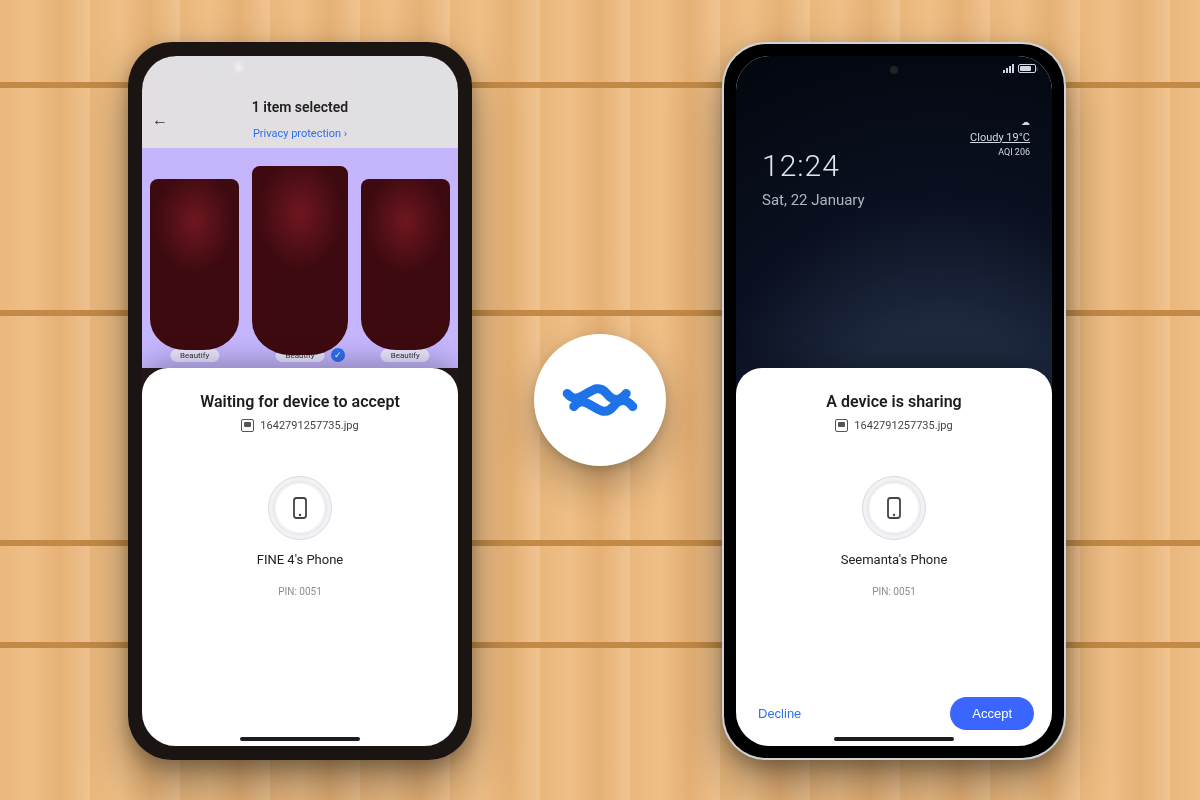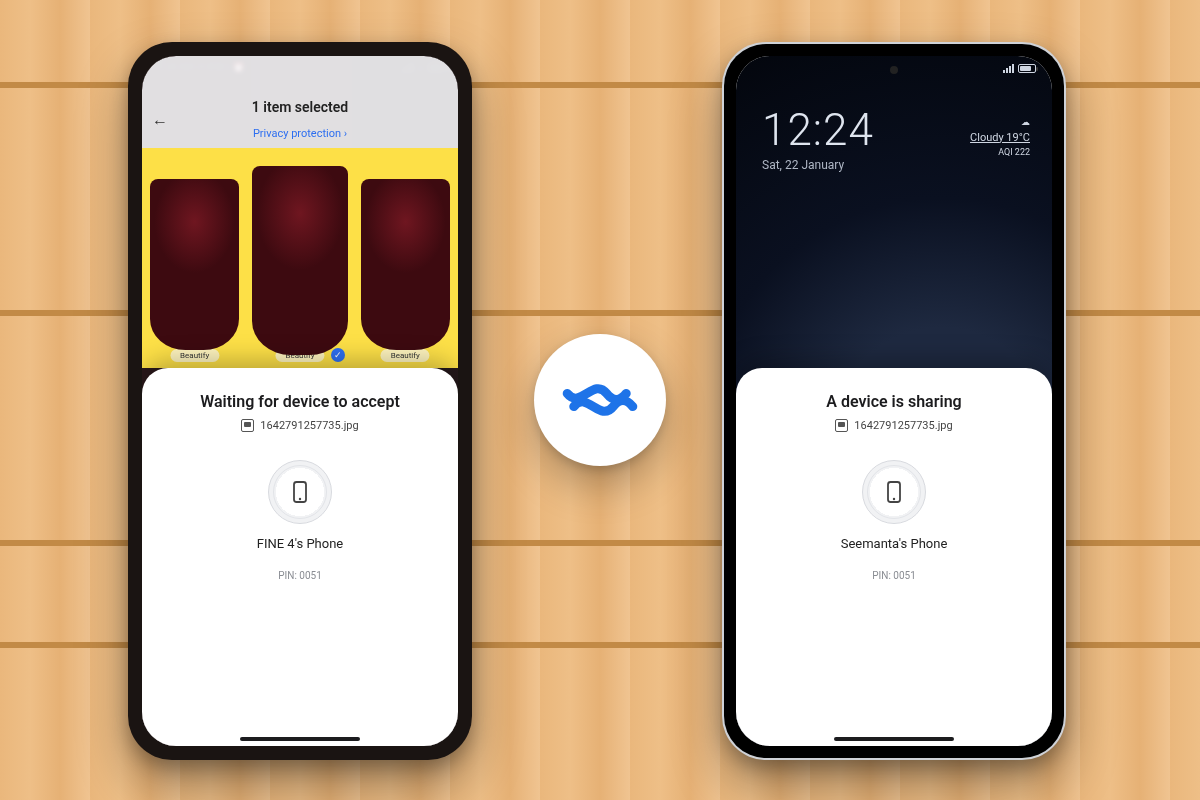--- a/index.html
+++ b/index.html
@@ -63,59 +63,59 @@
   .title-row { display:flex; align-items:center; gap:8px; width:100%; padding:0 10px; }
   .back-arw { font-size:16px; color:#333; }
   .title-col { flex:1; text-align:center; }
   .title1 { font-size:14px; font-weight:600; color:#222;text-align:center; }
   .title2 { font-size:11px; color:#2e6ff0; margin-top:12px; }
 
   .gallery-strip {
     position:absolute; top:92px; left:0; right:0; height:220px;
     display:flex;
   }
-  .gallery-strip .g { flex:1; position:relative; background:#fde047; }
+  .gallery-strip .g { flex:1; position:relative; background:#c4b5fd; }
   .gallery-strip .g::after{
     content:""; position:absolute; inset:14% 8% 8% 8%;
     background: radial-gradient(ellipse 60% 40% at 50% 25%, #6f1620, #3d0a10 75%);
     border-radius: 8px 8px 40% 40%/8px 8px 18% 18%;
   }
   .gallery-strip .g.mid::after{ inset:8% 4% 6% 4%; }
   .beaut { position:absolute; bottom:6px; left:50%; transform:translateX(-50%); font-size:8px;
            background:rgba(255,255,255,0.65); padding:2px 10px; border-radius:10px; color:#333; }
   .check { position:absolute; bottom:6px; right:8px; width:14px; height:14px; border-radius:50%;
            background:#2e6ff0; color:#fff; font-size:9px; display:flex; align-items:center; justify-content:center; }
 
   
   .right-bg {
     position:absolute; inset:0;
     background:
       radial-gradient(circle at 65% 55%, #1e2940 0 25%, #0a1020 55%, #03060d 100%);
   }
   .lock-time { position:absolute; top:48px; left:26px; color:#dfe5ef; }
-  .lock-time .hhmm { font-size:44px; font-weight:300; letter-spacing:1px; }
-  .lock-time .date { font-size:12px; color:#aeb6c4; margin-top:2px; }
+  .lock-time .hhmm { font-size:30px; font-weight:300; letter-spacing:1px;margin-top:44px; }
+  .lock-time .date { font-size:15px; color:#aeb6c4; margin-top:8px; }
   .weather { position:absolute; top:60px; right:22px; color:#cfd6e2; font-size:9px; text-align:right; line-height:1.5; }
   .weather .w1{font-size:11px;text-decoration:underline;}
   .right-status { position:absolute; top:8px; left:16px; right:16px; display:flex; justify-content:space-between; font-size:9px; color:#cfd6e2; }
   .notch-dot { position:absolute; top:10px; left:50%; transform:translateX(-50%); width:8px; height:8px; border-radius:50%; background:#222f; }
 
   
   .sheet {
     position:absolute; left:0; right:0; bottom:0;
     background:#fff;
     border-radius: 26px 26px 0 0;
     padding: 24px 18px 16px;
     box-shadow: 0 -8px 24px rgba(0,0,0,0.25);
     display:flex; flex-direction:column; align-items:center;
   }
   .sheet.left-sh  { height: 378px; }
   .sheet.right-sh { height: 378px; }
   .sheet h2 { font-size:16px; font-weight:600; color:#1c1c1e; margin-bottom:8px; }
-  .file-row { display:flex; align-items:center; gap:6px; font-size:11px; color:#444; margin-bottom:28px; }
+  .file-row { display:flex; align-items:center; gap:6px; font-size:11px; color:#444; margin-bottom:44px; }
   .file-ico { width:13px; height:13px; border:1.5px solid #555; border-radius:2px; position:relative; }
   .file-ico::after{ content:""; position:absolute; left:2px; right:2px; top:2px; height:5px; background:#555; border-radius:1px;}
   .dev-ico {
     width:64px; height:64px; border-radius:50%;
     background: radial-gradient(circle,#fff 0 55%,#f1f2f4 55% 100%);
     border:1px solid #d8dadf;
     display:flex; align-items:center; justify-content:center;
     position:relative;
     margin-bottom:12px;
   }
@@ -237,38 +237,42 @@
             </span>
       </span>
     </div>
     <div class="lock-time">
       <div class="hhmm">12:24</div>
       <div class="date">Sat, 22 January</div>
     </div>
     <div class="weather">
       <div>☁</div>
       <div class="w1">Cloudy  19°C</div>
-      <div>AQI 222</div>
+      <div>AQI 206</div>
     </div>
 
     <div class="sheet right-sh">
       <h2>A device is sharing</h2>
       <div class="file-row">
         <span class="file-ico"></span>
         <span>1642791257735.jpg</span>
       </div>
       <div class="dev-ico">
         <svg viewBox="0 0 24 24">
               <rect x="6" y="2" width="12" height="20" rx="2.5" fill="none" stroke="#444" stroke-width="1.8"></rect>
               <circle cx="12" cy="19" r="1.2" fill="#444"></circle>
             </svg>
       </div>
       <div class="dev-name">Seemanta's Phone</div>
       <div class="dev-pin">PIN: 0051</div>
       <div class="spacer"></div>
+      <div class="actions">
+        <button class="txt-btn">Decline</button>
+        <button class="accept-btn">Accept</button>
+      </div>
     </div>
     <div class="home-bar"></div>
   </div>
  </div>
 </div>
 
 <div class="badge">
   <svg viewBox="0 0 100 100">
     <path d="M18 58 C 34 38, 50 78, 66 58 C 74 48, 82 48, 90 58" stroke="#1e73e8" stroke-width="11" fill="none" stroke-linecap="round"></path>
     <path d="M10 42 C 26 62, 42 22, 58 42 C 66 52, 74 52, 82 42" stroke="#1e73e8" stroke-width="11" fill="none" stroke-linecap="round"></path>

